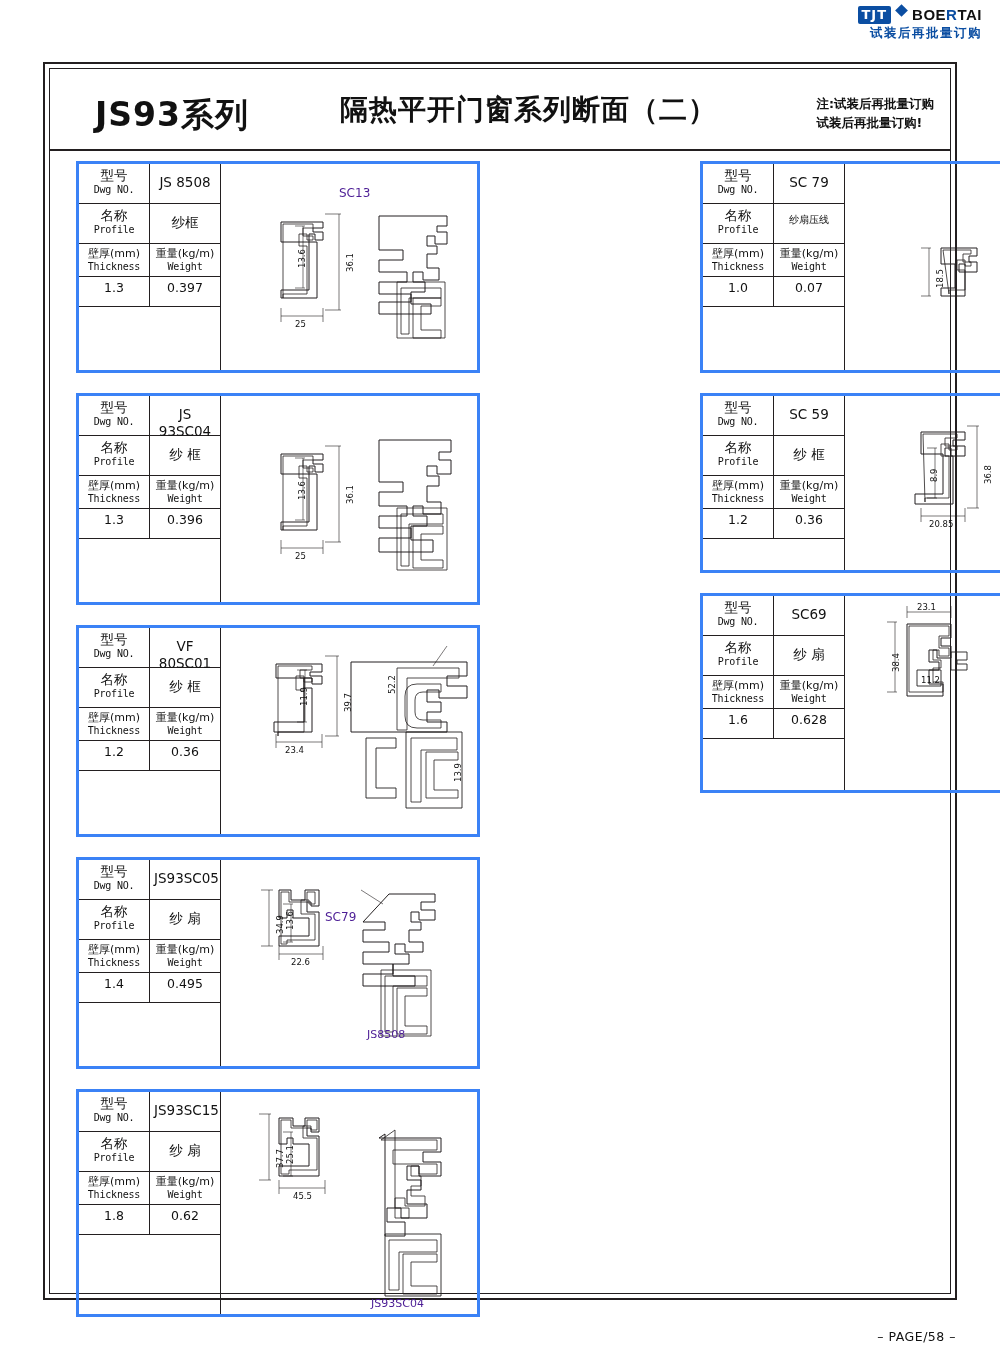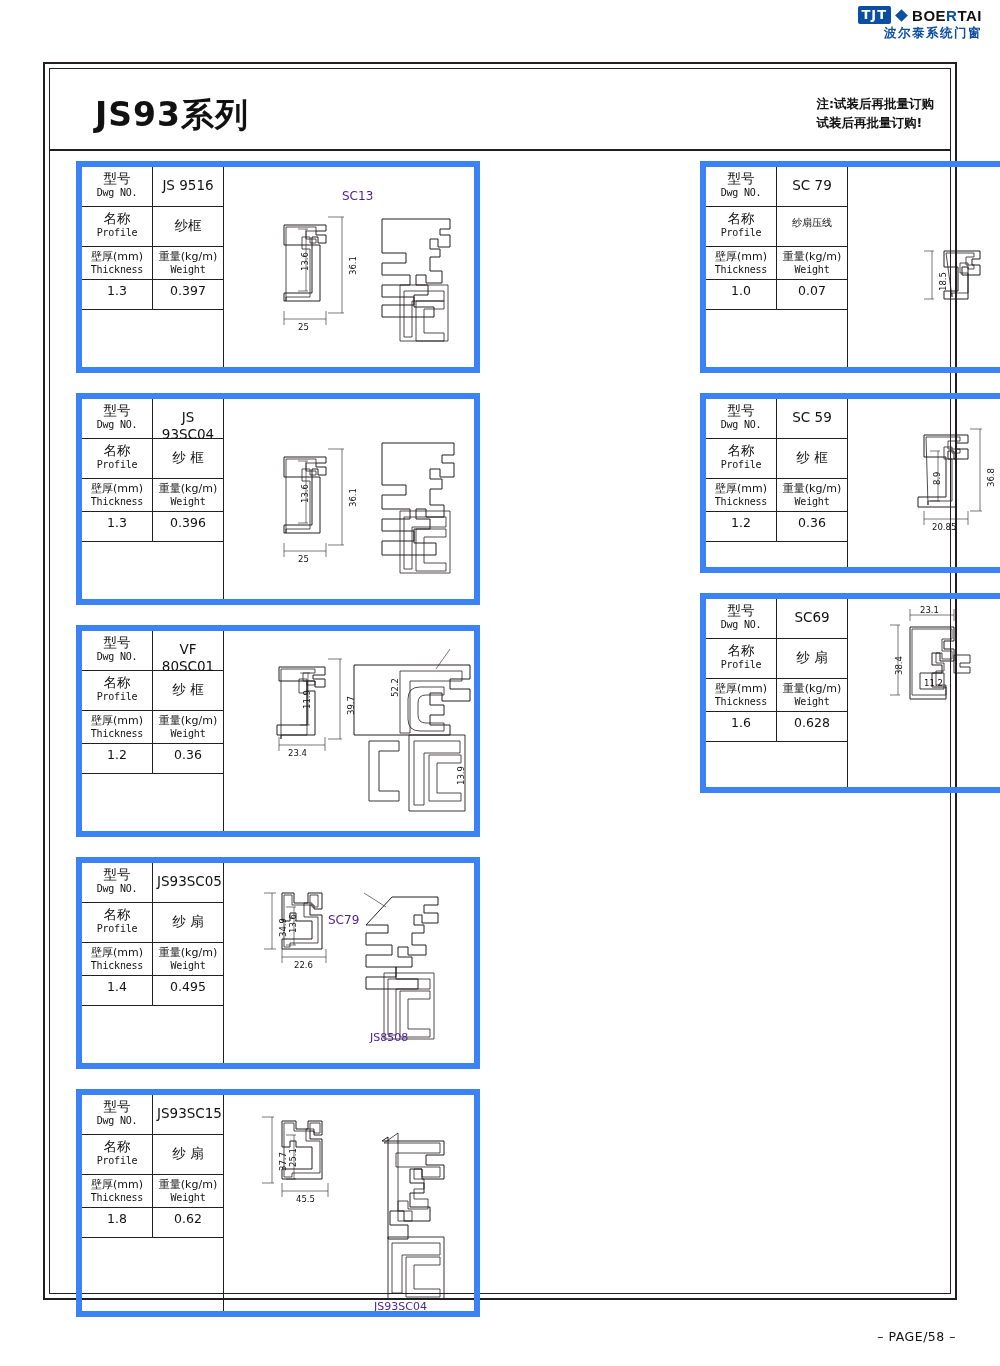--- a/index.html
+++ b/index.html
@@ -15,21 +15,21 @@
   }
 
   
   .brand {
     position: absolute;
     top: 6px;
     right: 18px;
     text-align: right;
     width: 240px;
   }
-  .brand-row { display: flex; align-items: center; justify-content: flex-end; gap: 5px; }
+  .brand-row { display: flex; justify-content: flex-end; gap: 5px; }
   .brand-mark {
     display: inline-block;
     background: #0b4ea2;
     color: #fff;
     font-weight: bold;
     font-size: 13px;
     letter-spacing: 1px;
     padding: 1px 4px 2px 4px;
     border-radius: 2px;
     font-family: "DejaVu Sans", sans-serif;
@@ -104,21 +104,21 @@
   }
 
   
   .content { position: absolute; left: 0; top: 82px; width: 100%; bottom: 0; }
   .col-left  { position: absolute; left: 26px;  top: 10px; width: 404px; }
   .col-right { position: absolute; left: 650px; top: 10px; width: 404px; }
 
   
   .card {
     position: absolute;
-    border: 6px solid #3b82f6;
+    border: 3px solid #3b82f6;
   }
   .spec {
     position: absolute;
     left: 0; top: 0;
     width: 142px;
     height: 100%;
     border-right: 1px solid #231f20;
   }
   .spec-row { border-bottom: 1px solid #231f20; display: flex; }
   .spec-row:last-child { border-bottom: none; }
@@ -166,47 +166,48 @@
 </style>
 </head>
 <body>
 
 <div class="brand">
   <div class="brand-row">
     <span class="brand-mark">TJT</span>
     <span class="brand-dot"></span>
     <span class="brand-name"><span>BOE</span><span class="r">R</span><span>TAI</span></span>
   </div>
-  <div class="brand-sub">波尔泰系统门窗</div>
+  <div class="brand-sub">试装后再批量订购</div>
 </div>
 
 <div class="frame">
  <div class="frame-inner">
 
   <div class="header">
     <div class="hdr-series">JS93系列</div>
+    <div class="hdr-title">隔热平开门窗系列断面（二）</div>
     <div class="hdr-note">
       <div>注:试装后再批量订购</div>
       <div>试装后再批量订购!</div>
     </div>
   </div>
 
   <div class="content">
 
    <div class="col-left">
 
     <div class="card" style="left:0;top:0;width:404px;height:212px;">
       <div class="spec">
         <div class="spec-row" style="height:40px">
           <div class="spec-cell" style="flex:0 0 70px">
             <span class="cn">型号</span>
             <span class="en">Dwg NO.</span>
           </div>
           <div class="spec-cell">
-            <span class="onecell">JS 9516</span>
+            <span class="onecell">JS 8508</span>
           </div>
         </div>
         <div class="spec-row" style="height:40px">
           <div class="spec-cell" style="flex:0 0 70px">
             <span class="cn">名称</span>
             <span class="en">Profile</span>
           </div>
           <div class="spec-cell">
             <span class="onecell">纱框</span>
           </div>

